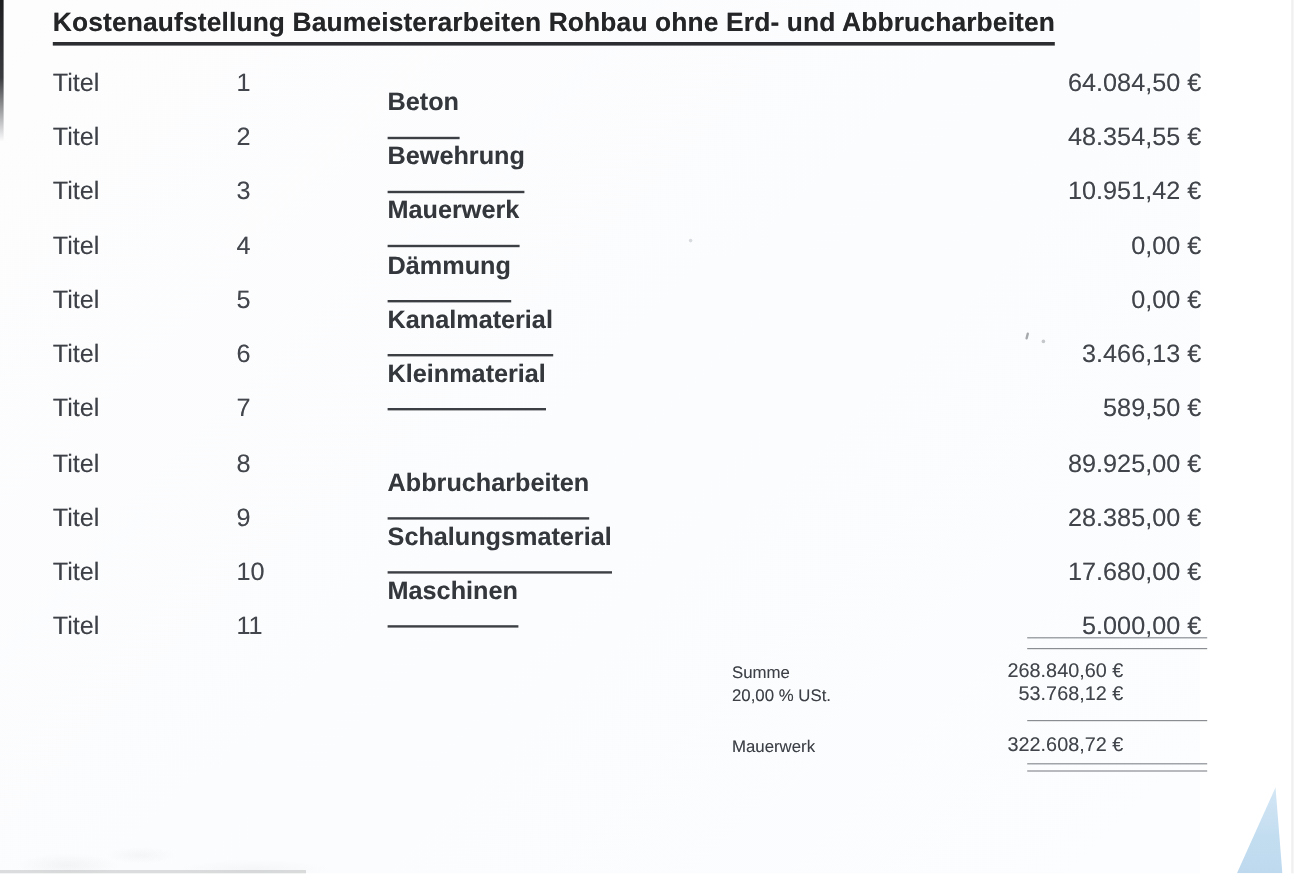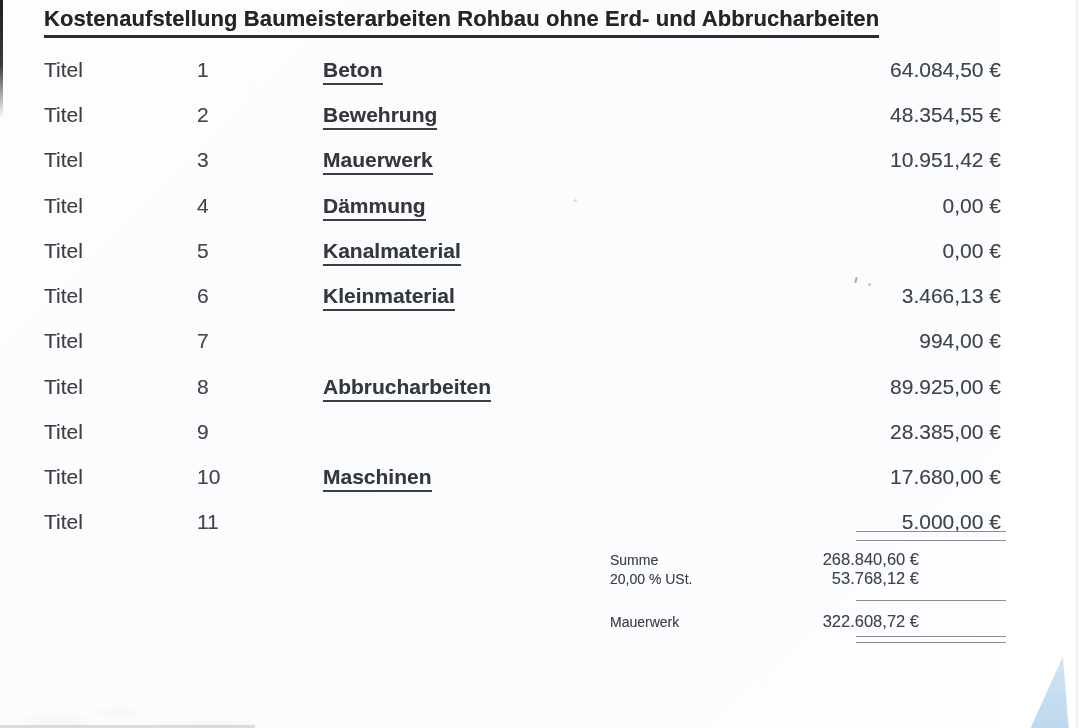--- a/index.html
+++ b/index.html
@@ -25,33 +25,34 @@
   .row{
     position:absolute;left:0;width:1080px;height:22px;
     font-size:21px;
     text-shadow:0 0 0.4px rgba(70,74,80,0.4);
   }
   .c-label{position:absolute;left:44px;color:#3d4147;}
   .c-num{position:absolute;left:197px;color:#43474d;}
   .c-name{
     position:absolute;left:323px;
     font-weight:bold;color:#34383d;
-    border-bottom:2px solid #3c4045;padding-bottom:1px;
+    border-bottom:2px solid #3c4045;padding-bottom:16px;
     white-space:nowrap;
+    margin-top:16px;
   }
   .c-amount{
     position:absolute;right:79px;text-align:left;color:#41454b;
     white-space:nowrap;
   }
   .sum-label{
     position:absolute;left:610px;font-size:14px;color:#3d4147;
     text-shadow:0 0 0.4px rgba(70,74,80,0.4);white-space:nowrap;
   }
   .sum-value{
-    position:absolute;right:81px;font-size:16.5px;color:#41454b;text-align:center;
+    position:absolute;right:64px;font-size:16.5px;color:#41454b;text-align:center;
     text-shadow:0 0 0.4px rgba(70,74,80,0.4);white-space:nowrap;
   }
   .rule{
     position:absolute;left:856px;width:150px;height:1px;
     background:#8a8e93;
   }
   .corner-triangle{
     position:absolute;left:1026px;top:650px;width:52px;height:78px;
     background:linear-gradient(180deg,#d6e8f6 0%,#c3ddf0 60%,#bed9ee 100%);
     clip-path:polygon(71% 8%, 82% 100%, 9% 100%);
@@ -127,31 +128,32 @@
   </div>
   <div class="row" style="top:284px">
     <span class="c-label">Titel</span>
     <span class="c-num">6</span>
     <span class="c-name">Kleinmaterial</span>
     <span class="c-amount">3.466,13 €</span>
   </div>
   <div class="row" style="top:329px">
     <span class="c-label">Titel</span>
     <span class="c-num">7</span>
-    <span class="c-amount">994,00 €</span>
+    <span class="c-amount">589,50 €</span>
   </div>
   <div class="row" style="top:375px">
     <span class="c-label">Titel</span>
     <span class="c-num">8</span>
     <span class="c-name">Abbrucharbeiten</span>
     <span class="c-amount">89.925,00 €</span>
   </div>
   <div class="row" style="top:420px">
     <span class="c-label">Titel</span>
     <span class="c-num">9</span>
+    <span class="c-name">Schalungsmaterial</span>
     <span class="c-amount">28.385,00 €</span>
   </div>
   <div class="row" style="top:465px">
     <span class="c-label">Titel</span>
     <span class="c-num">10</span>
     <span class="c-name">Maschinen</span>
     <span class="c-amount">17.680,00 €</span>
   </div>
   <div class="row" style="top:510px">
     <span class="c-label">Titel</span>

